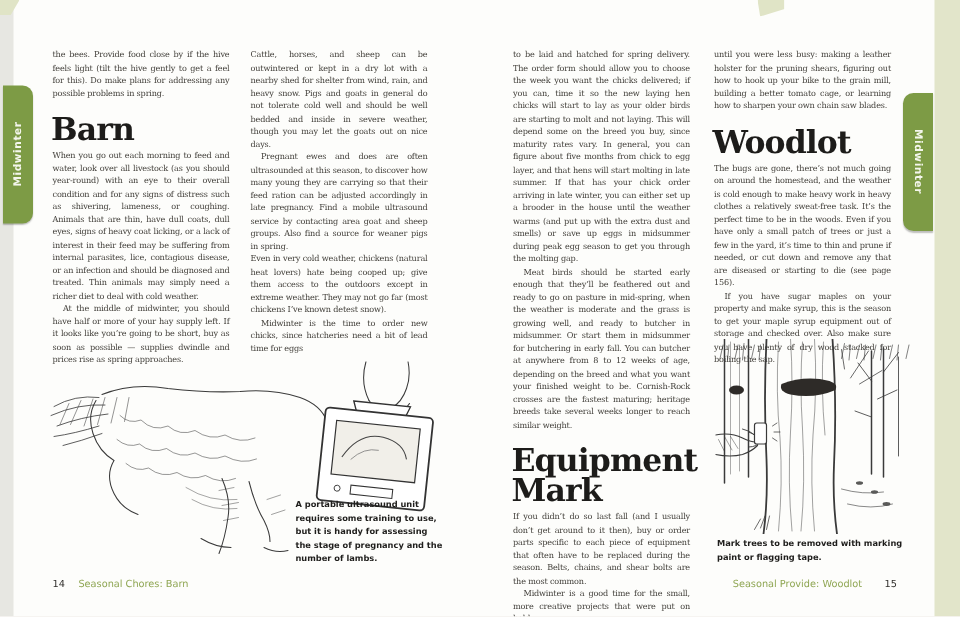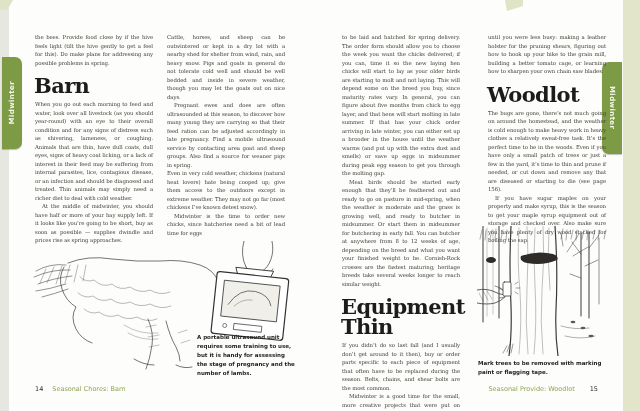--- a/index.html
+++ b/index.html
@@ -17,21 +17,21 @@
   .tab-left{left:2px;top:57px;border-radius:0 7px 7px 0;}
   .tab-right{left:602px;top:62px;border-radius:7px 0 0 7px;}
   .vert-up{writing-mode:vertical-rl;transform:rotate(180deg);}
   .vert-down{writing-mode:vertical-rl;}
   .col{position:absolute;top:33px;width:118px;text-align:justify;font-size:5.4px;
        line-height:8.5px;color:#43403b;letter-spacing:-.1px;}
   .col p{margin:0;}
   .col p.indent{text-indent:7px;}
   .col h2{font-family:"DejaVu Serif",serif;font-weight:700;font-size:21px;line-height:20px;
           color:#1d1c1a;margin:9px 0 4px -1px;letter-spacing:-.6px;text-align:left;}
-  #col-l1{left:35px;} #col-l2{left:167px;} #col-r1{left:342px;} #col-r2{left:488px;}
+  #col-l1{left:35px;} #col-l2{left:167px;} #col-r1{left:342px;} #col-r2{left:476px;}
   .caption{position:absolute;font-family:"DejaVu Sans",sans-serif;font-weight:bold;
            font-size:5.5px;line-height:9px;color:#1f1e1c;text-align:left;}
   #caption-left{left:197px;top:333px;width:98px;}
   #caption-right{left:478px;top:359px;width:129px;}
   .footer{position:absolute;top:385px;font-family:"DejaVu Sans",sans-serif;font-weight:normal;
           font-size:6.5px;color:#8fa653;}
   #footer-left{left:35px;}
   #footer-right{left:342px;width:256px;text-align:right;}
   .pnum{color:#2f2d2a;}
   #footer-left .pnum{margin-right:9px;}
@@ -100,21 +100,21 @@
 
   <div class="caption" id="caption-left">A portable ultrasound unit requires some training to use, but it is handy for assessing the stage of pregnancy and the number of lambs.</div>
 
   <div class="footer" id="footer-left">
     <span class="pnum">14</span><span>Seasonal Chores: Barn</span>
   </div>
 
   <div class="col" id="col-r1">
     <p>to be laid and hatched for spring delivery. The order form should allow you to choose the week you want the chicks delivered; if you can, time it so the new laying hen chicks will start to lay as your older birds are starting to molt and not laying. This will depend some on the breed you buy, since maturity rates vary. In general, you can figure about five months from chick to egg layer, and that hens will start molting in late summer. If that has your chick order arriving in late winter, you can either set up a brooder in the house until the weather warms (and put up with the extra dust and smells) or save up eggs in midsummer during peak egg season to get you through the molting gap.</p>
     <p class="indent">Meat birds should be started early enough that they’ll be feathered out and ready to go on pasture in mid-spring, when the weather is moderate and the grass is growing well, and ready to butcher in midsummer. Or start them in midsummer for butchering in early fall. You can butcher at anywhere from 8 to 12 weeks of age, depending on the breed and what you want your finished weight to be. Cornish-Rock crosses are the fastest maturing; heritage breeds take several weeks longer to reach similar weight.</p>
-    <h2>Equipment Thin</h2>
+    <h2>Equipment Mark</h2>
     <p>If you didn’t do so last fall (and I usually don’t get around to it then), buy or order parts specific to each piece of equipment that often have to be replaced during the season. Belts, chains, and shear bolts are the most common.</p>
     <p class="indent">Midwinter is a good time for the small, more creative projects that were put on hold</p>
   </div>
 
   <div class="col" id="col-r2">
     <p>until you were less busy: making a leather holster for the pruning shears, figuring out how to hook up your bike to the grain mill, building a better tomato cage, or learning how to sharpen your own chain saw blades.</p>
     <h2>Woodlot</h2>
     <p>The bugs are gone, there’s not much going on around the homestead, and the weather is cold enough to make heavy work in heavy clothes a relatively sweat-free task. It’s the perfect time to be in the woods. Even if you have only a small patch of trees or just a few in the yard, it’s time to thin and prune if needed, or cut down and remove any that are diseased or starting to die (see page 156).</p>
     <p class="indent">If you have sugar maples on your property and make syrup, this is the season to get your maple syrup equipment out of storage and checked over. Also make sure you have plenty of dry wood stacked for boiling the sap.</p>
   </div>

